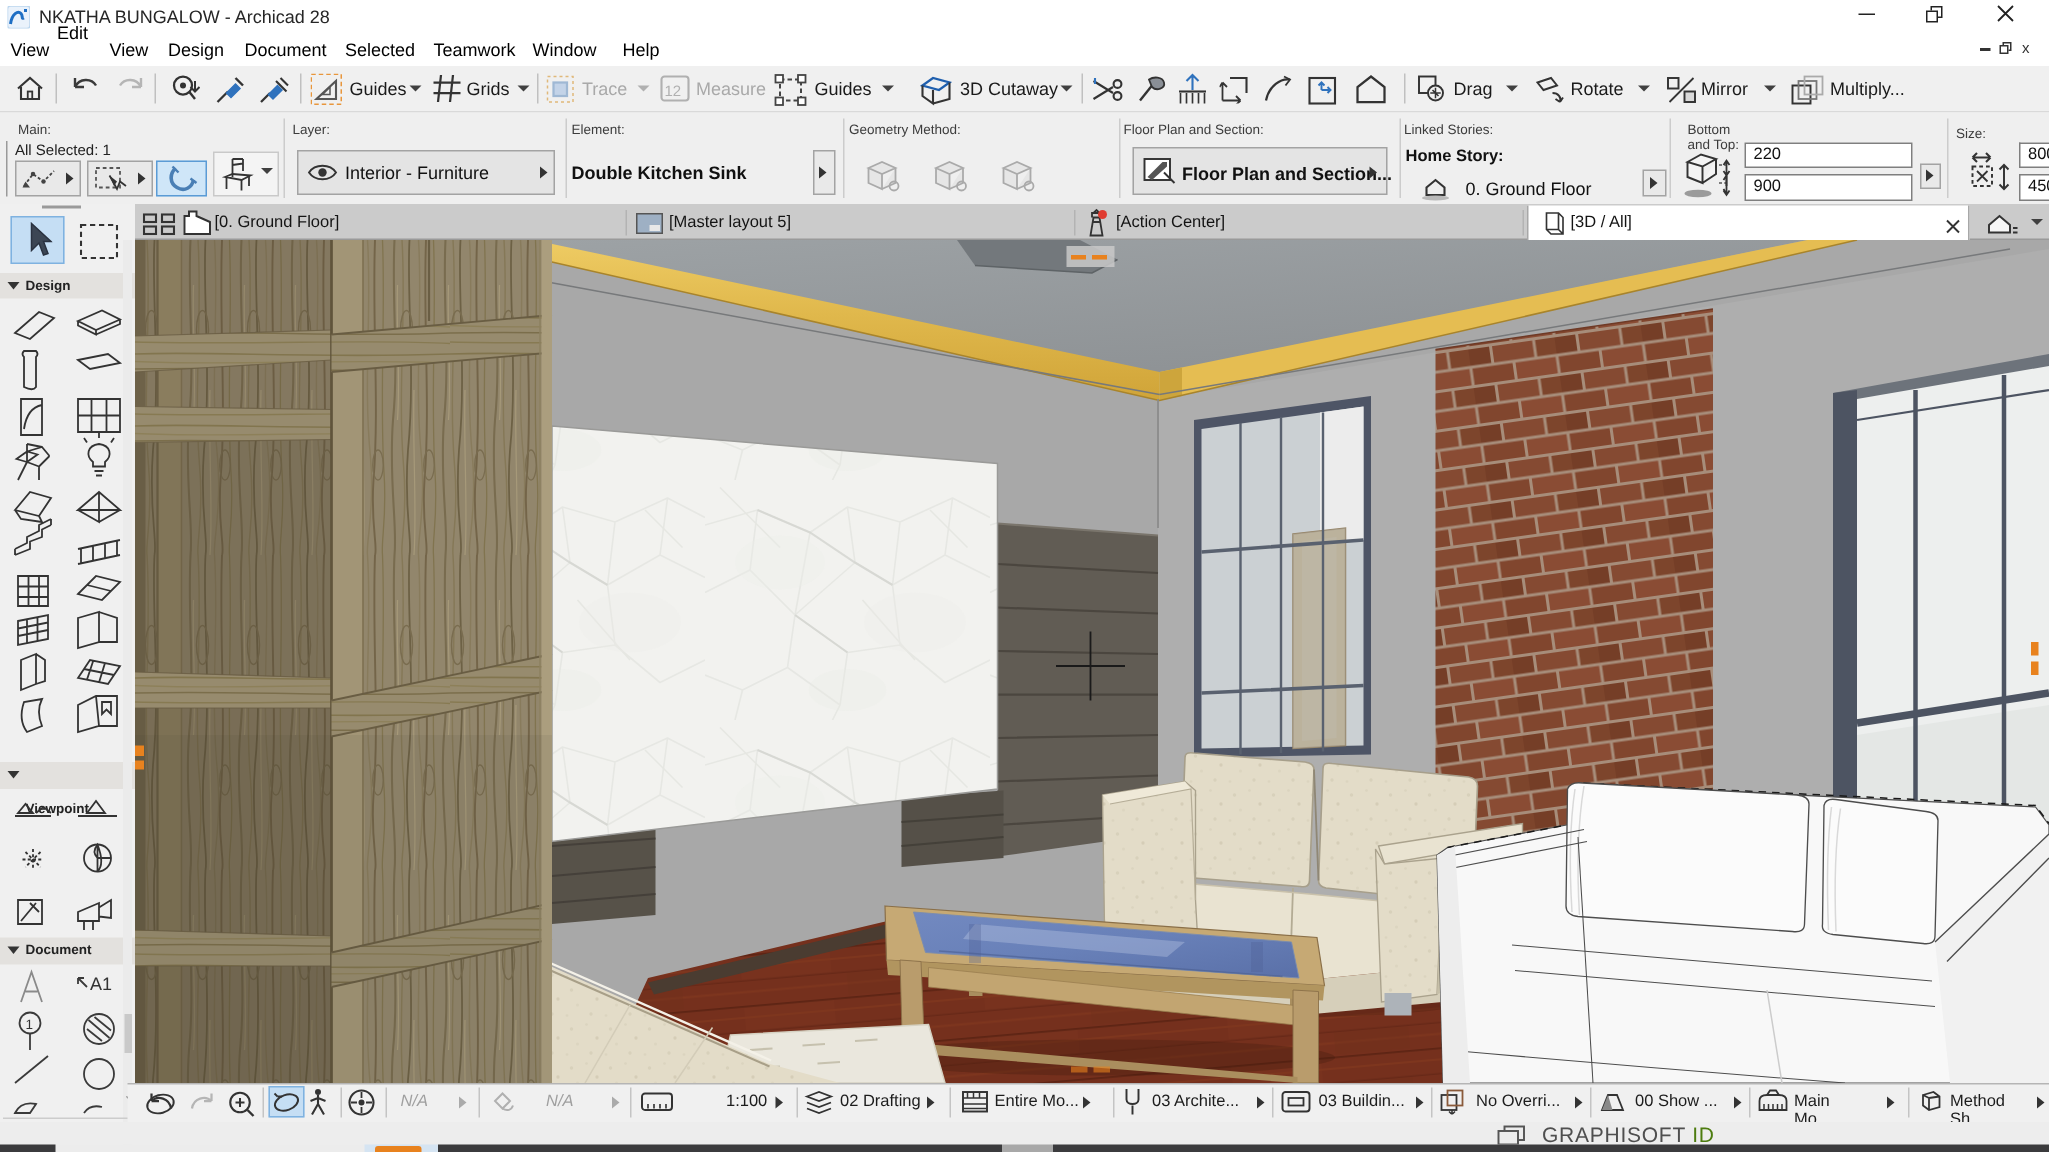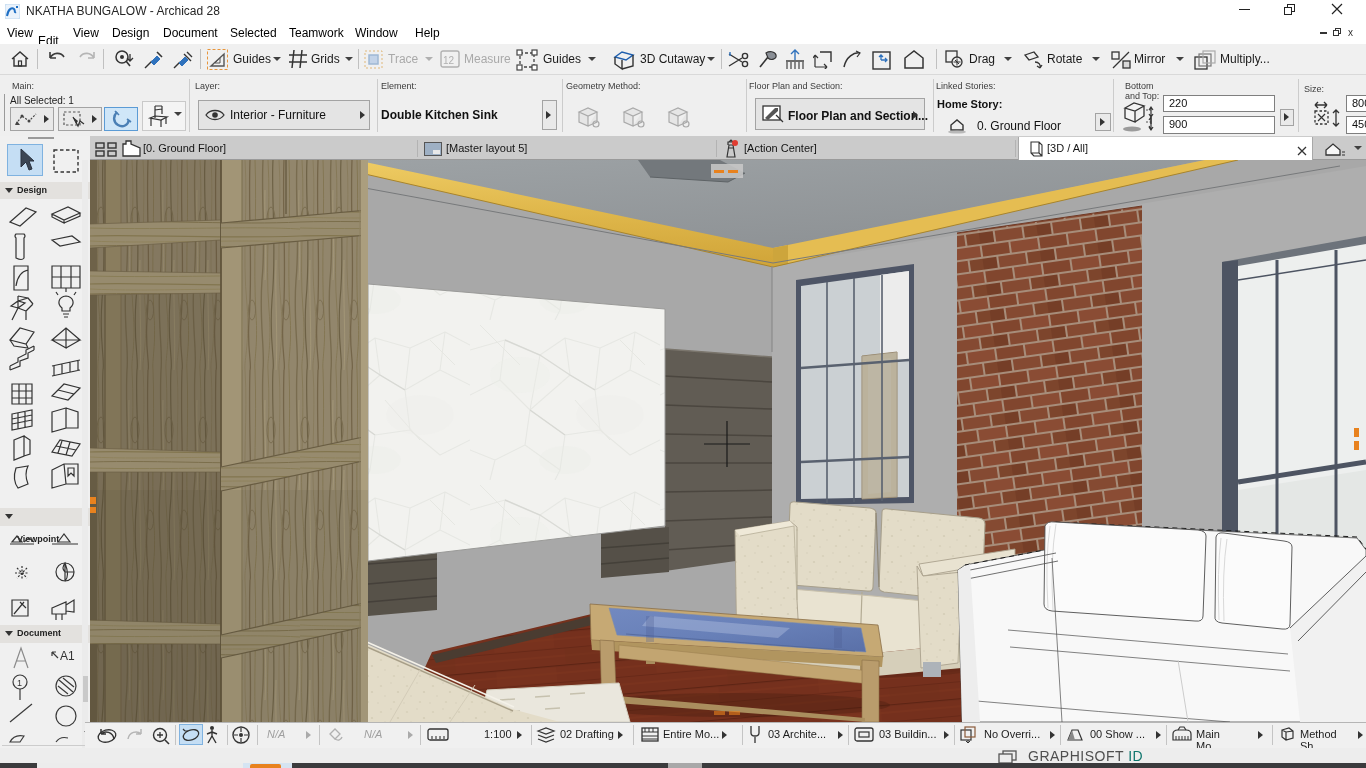--- a/index.html
+++ b/index.html
@@ -59,21 +59,21 @@
   <div class="abs" style="left:1284px;top:7px;width:8px;height:8px;border:1px solid #222;background:#fff"></div>
   <svg class="abs" style="left:1331px;top:3px" width="12" height="12" viewBox="0 0 12 12">
       <path d="M1,1 L11,11 M11,1 L1,11" stroke="#222" stroke-width="1.2"></path>
     </svg>
   <div class="abs" style="left:1320px;top:32px;width:7px;height:2px;background:#333;z-index:6"></div>
   <div class="abs" style="left:1335px;top:28px;width:6px;height:6px;border:1px solid #333;z-index:6"></div>
   <div class="abs" style="left:1333px;top:30px;width:6px;height:6px;border:1px solid #333;background:#fff;z-index:6"></div>
   <div class="abs" style="left:1348px;top:27px;font-size:10px;color:#333;z-index:6">x</div>
   <div class="abs" id="menubar"></div>
   <div class="menu-item" style="left:7px;top:26px">View</div>
-  <div class="menu-item" style="left:38px;top:34px">Edit</div>
+  <div class="menu-item" style="left:38px;top:15px">Edit</div>
   <div class="menu-item" style="left:73px;top:26px">View</div>
   <div class="menu-item" style="left:112px;top:26px">Design</div>
   <div class="menu-item" style="left:163px;top:26px">Document</div>
   <div class="menu-item" style="left:230px;top:26px">Selected</div>
   <div class="menu-item" style="left:289px;top:26px">Teamwork</div>
   <div class="menu-item" style="left:355px;top:26px">Window</div>
   <div class="menu-item" style="left:415px;top:26px">Help</div>
   <div class="abs" id="toolbar"></div>
   <svg class="abs" style="left:10px;top:49px" width="20" height="20" viewBox="0 0 20 20">
       <path d="M2,10 L10,3 L18,10 M4,9 V17 H16 V9" fill="none" stroke="#333" stroke-width="1.4"></path>
@@ -749,21 +749,21 @@
   <svg class="abs" style="left:1278px;top:726px" width="17" height="16" viewBox="0 0 17 16">
       <path d="M4,4 L11,2 L15,5 L15,12 L8,14 L4,11 Z M4,4 L8,6 L8,14 M8,6 L15,5" fill="none" stroke="#333" stroke-width="1.2"></path>
     </svg>
   <div class="stext" style="left:1300px">Method Sh...</div>
   <div class="sarr" style="left:1358px"></div>
   <div class="abs" id="bottomrow"></div>
   <svg class="abs" style="left:998px;top:750px" width="19" height="14" viewBox="0 0 19 14">
       <rect x="5" y="1" width="13" height="9" fill="#ededed" stroke="#555" stroke-width="1.3"></rect>
       <rect x="1" y="4" width="13" height="9" fill="#ededed" stroke="#555" stroke-width="1.3"></rect>
     </svg>
-  <div class="abs" style="left:1028px;top:748px;font-size:14px;color:#4f4f4f;letter-spacing:0.5px">GRAPHISOFT <span style="color:#0f766e">ID</span></div>
+  <div class="abs" style="left:1028px;top:748px;font-size:14px;color:#4f4f4f;letter-spacing:0.5px">GRAPHISOFT <span style="color:#4d7c0f">ID</span></div>
   <div class="abs" id="strip"></div>
   <div class="abs" style="left:0;top:763px;width:37px;height:5px;background:#3b3b3d"></div>
   <div class="abs" style="left:243px;top:763px;width:49px;height:5px;background:#d5e4f2"></div>
   <div class="abs" style="left:250px;top:764px;width:31px;height:4px;background:#e8821e;border-radius:2px 2px 0 0"></div>
   <div class="abs" style="left:292px;top:763px;width:376px;height:5px;background:#3b3b3d"></div>
   <div class="abs" style="left:668px;top:763px;width:34px;height:5px;background:#a8a8a8"></div>
   <div class="abs" style="left:702px;top:763px;width:664px;height:5px;background:#3b3b3d"></div>
 </div>
 
 </body></html>

